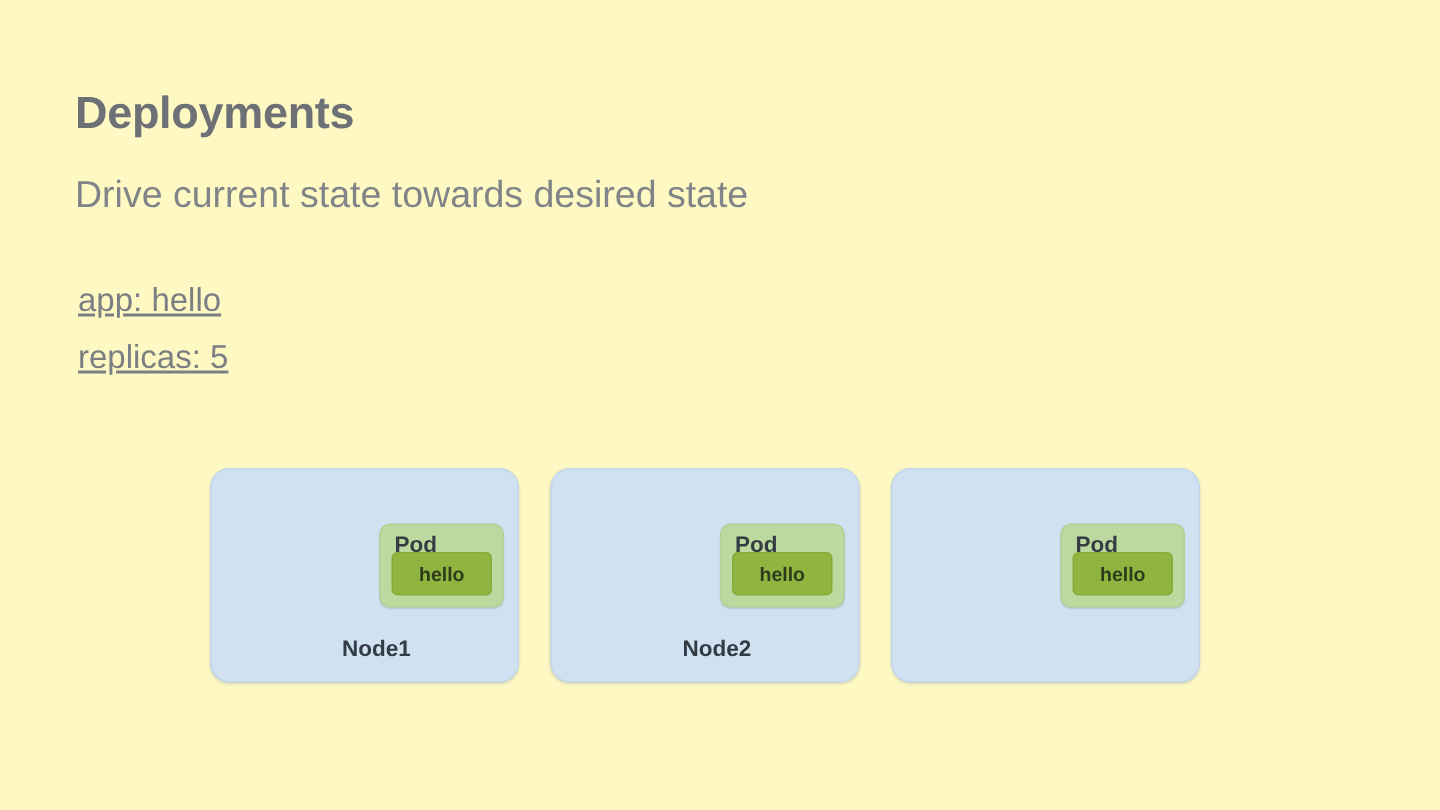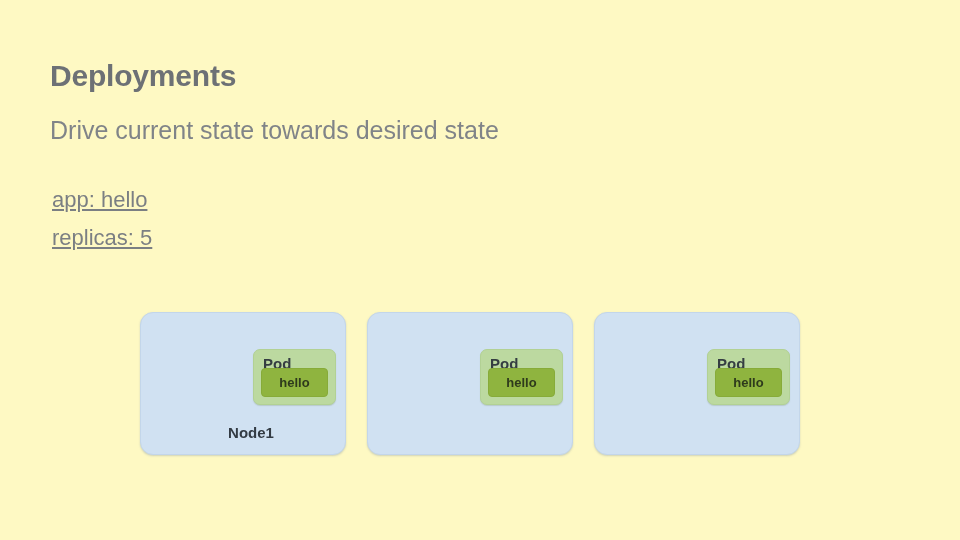--- a/index.html
+++ b/index.html
@@ -167,20 +167,21 @@
       <div class="node-label">Node1</div>
     </div>
 
     <div class="node-box">
       <div class="pod-box">
         <span class="pod-label">Pod</span>
         <div class="container-chip">
           <span class="container-label">hello</span>
         </div>
       </div>
+      <div class="node-label">Node2</div>
     </div>
 
     <div class="node-box">
       <div class="pod-box">
         <span class="pod-label">Pod</span>
         <div class="container-chip">
           <span class="container-label">hello</span>
         </div>
       </div>
     </div>

